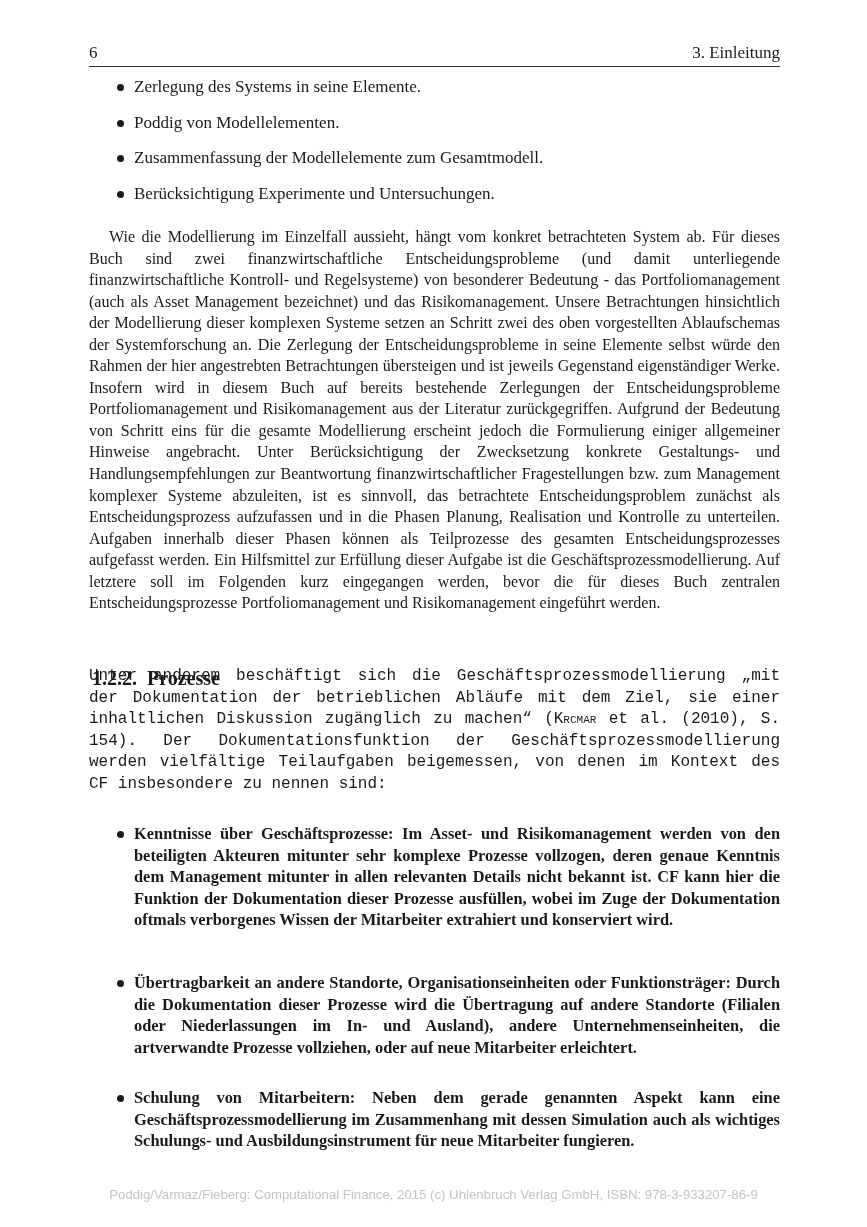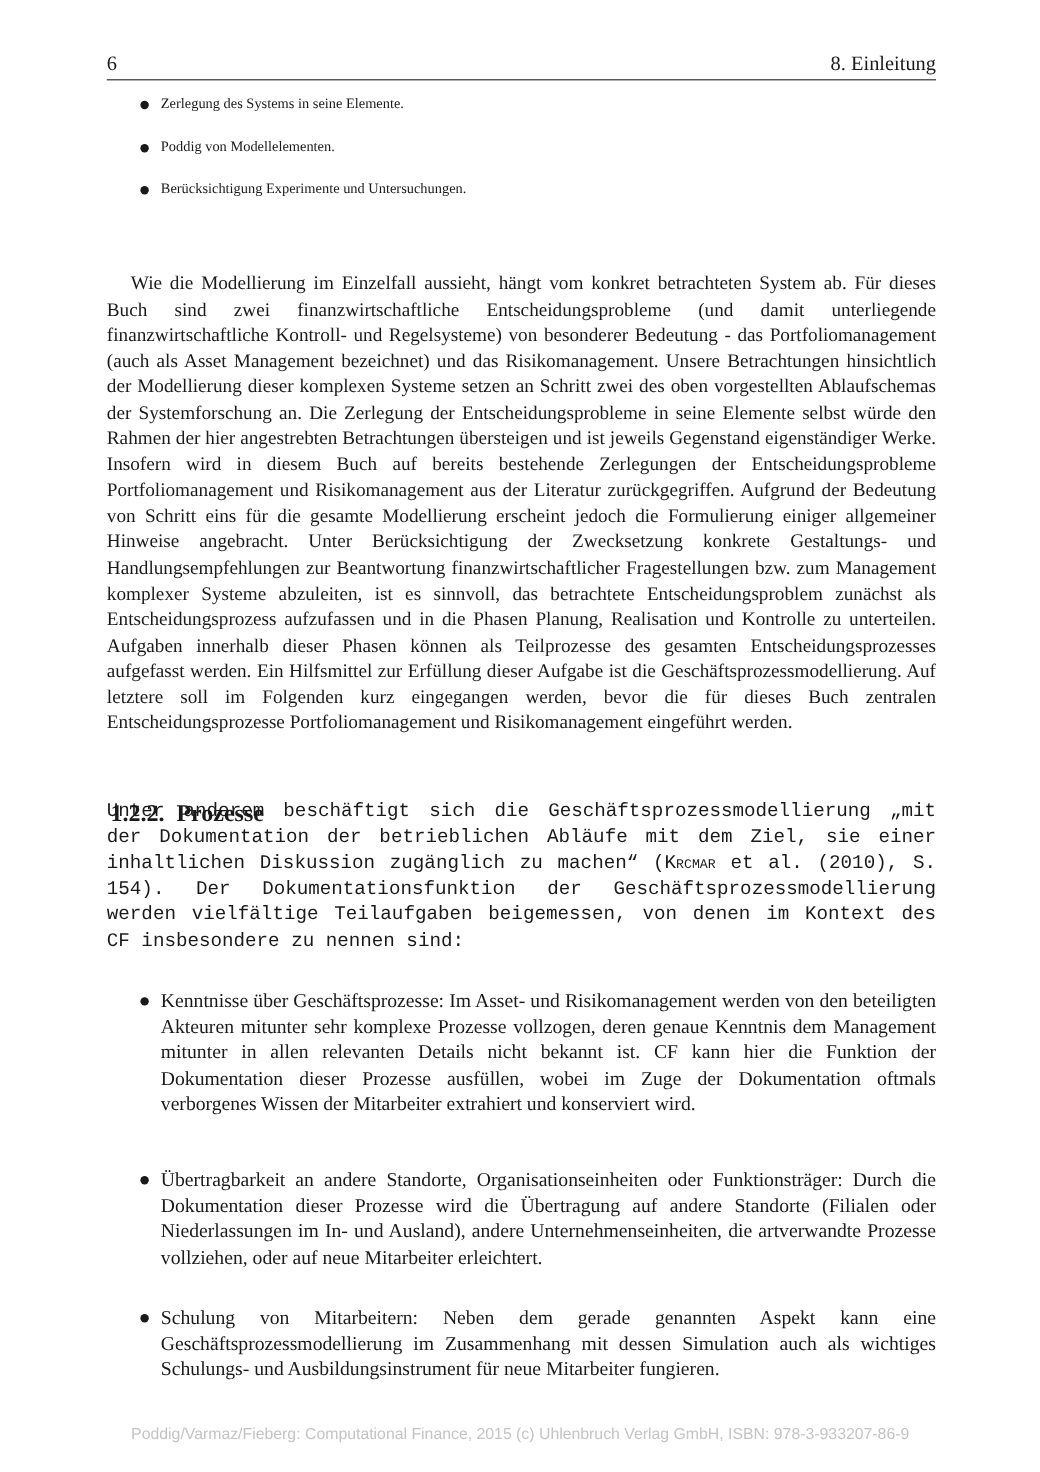--- a/index.html
+++ b/index.html
@@ -10,58 +10,59 @@
     }
     .page { position: absolute; left: 89px; top: 0; width: 691px; }
     .running-head {
       position: absolute; top: 42px; left: 0; width: 691px; height: 24px;
       border-bottom: 1px solid #333;
       font-size: 17px; line-height: 22px;
     }
     .running-head .pg { position: absolute; left: 0; top: 0; }
     .running-head .chap { position: absolute; right: 0; top: 0; }
     .top-list { position: absolute; top: 76px; left: 0; width: 691px; margin: 0; padding: 0; list-style: none; }
-    .top-list li { position: relative; padding-left: 45px; font-size: 12px; line-height: 21.5px; height: 21.5px; margin-bottom: 14.2px; }
+    .top-list li { position: relative; padding-left: 45px; font-size: 17px; line-height: 21.5px; height: 21.5px; margin-bottom: 14.2px; }
     .bullet { position: absolute; left: 28px; top: 8px; width: 7px; height: 7px; border-radius: 50%; background: #1a1a1a; }
     .para {
       position: absolute; left: 0; width: 691px; margin: 0;
       font-size: 16px; line-height: 21.55px; text-align: justify;
     }
     .para.indent { text-indent: 20px; }
     .p1 { top: 226px; }
     .section-heading { position: absolute; top: 662px; left: 0; margin: 3px; font-size: 20px; font-weight: bold; line-height: 26px; }
     .section-heading .num { margin-right: 10px; }
     .p2 { top: 666px; font-family: Liberation Mono, monospace; }
     .smallcaps { font-variant: small-caps; }
     .bottom-list { position: absolute; left: 0; width: 691px; margin: 0; padding: 0; list-style: none; }
-    .bottom-list li { position: absolute; left: 0; width: 691px; }
+    .bottom-list li { position: absolute; left: 0; width: 691px; font-weight: bold; }
     .bottom-list li .txt { display: block; margin-left: 45px; font-size: 16.4px; line-height: 21.55px; text-align: justify; }
     .bottom-list li .bullet { left: 28px; top: 8px; }
     .b1 { top: 823px; }
     .b2 { top: 945px; margin-top: 27px; }
     .b3 { top: 1087px; }
     .footer {
       position: absolute; top: 1187px; left: 0; width: 867px; text-align: center;
       font-family: "Liberation Sans", "DejaVu Sans", sans-serif; font-size: 13.2px; color: #c4c4c4;
       white-space: nowrap;
     }
   </style>
 </head>
 <body>
 
 <div class="page">
 
   <div class="running-head">
     <span class="pg">6</span>
-    <span class="chap">8. Einleitung</span>
+    <span class="chap">3. Einleitung</span>
   </div>
 
   <ul class="top-list">
     <li><span class="bullet"></span><span>Zerlegung des Systems in seine Elemente.</span></li>
     <li><span class="bullet"></span><span>Poddig von Modellelementen.</span></li>
+    <li><span class="bullet"></span><span>Zusammenfassung der Modellelemente zum Gesamtmodell.</span></li>
     <li><span class="bullet"></span><span>Berücksichtigung Experimente und Untersuchungen.</span></li>
   </ul>
 
   <p class="para indent p1">Wie die Modellierung im Einzelfall aussieht, hängt vom konkret betrachteten System ab. Für dieses Buch sind zwei finanzwirtschaftliche Entscheidungsprobleme (und damit unterliegende finanzwirtschaftliche Kontroll- und Regelsysteme) von besonderer Bedeutung - das Portfoliomanagement (auch als Asset Management bezeichnet) und das Risikomanagement. Unsere Betrachtungen hinsichtlich der Modellierung dieser komplexen Systeme setzen an Schritt zwei des oben vorgestellten Ablaufschemas der Systemforschung an. Die Zerlegung der Entscheidungsprobleme in seine Elemente selbst würde den Rahmen der hier angestrebten Betrachtungen übersteigen und ist jeweils Gegenstand eigenständiger Werke. Insofern wird in diesem Buch auf bereits bestehende Zerlegungen der Entscheidungsprobleme Portfoliomanagement und Risikomanagement aus der Literatur zurückgegriffen. Aufgrund der Bedeutung von Schritt eins für die gesamte Modellierung erscheint jedoch die Formulierung einiger allgemeiner Hinweise angebracht. Unter Berücksichtigung der Zwecksetzung konkrete Gestaltungs- und Handlungsempfehlungen zur Beantwortung finanzwirtschaftlicher Fragestellungen bzw. zum Management komplexer Systeme abzuleiten, ist es sinnvoll, das betrachtete Entscheidungsproblem zunächst als Entscheidungsprozess aufzufassen und in die Phasen Planung, Realisation und Kontrolle zu unterteilen. Aufgaben innerhalb dieser Phasen können als Teilprozesse des gesamten Entscheidungsprozesses aufgefasst werden. Ein Hilfsmittel zur Erfüllung dieser Aufgabe ist die Geschäftsprozessmodellierung. Auf letztere soll im Folgenden kurz eingegangen werden, bevor die für dieses Buch zentralen Entscheidungsprozesse Portfoliomanagement und Risikomanagement eingeführt werden.</p>
 
   <h2 class="section-heading">
     <span class="num">1.2.2.</span><span>Prozesse</span>
   </h2>
 
   <p class="para p2"><span>Unter anderem beschäftigt sich die Geschäftsprozessmodellierung „mit der Dokumentation der betrieblichen Abläufe mit dem Ziel, sie einer inhaltlichen Diskussion zugänglich zu machen“ (</span><span class="smallcaps">Krcmar</span><span> et al. (2010), S. 154). Der Dokumentationsfunktion der Geschäftsprozessmodellierung werden vielfältige Teilaufgaben beigemessen, von denen im Kontext des CF insbesondere zu nennen sind:</span></p>

